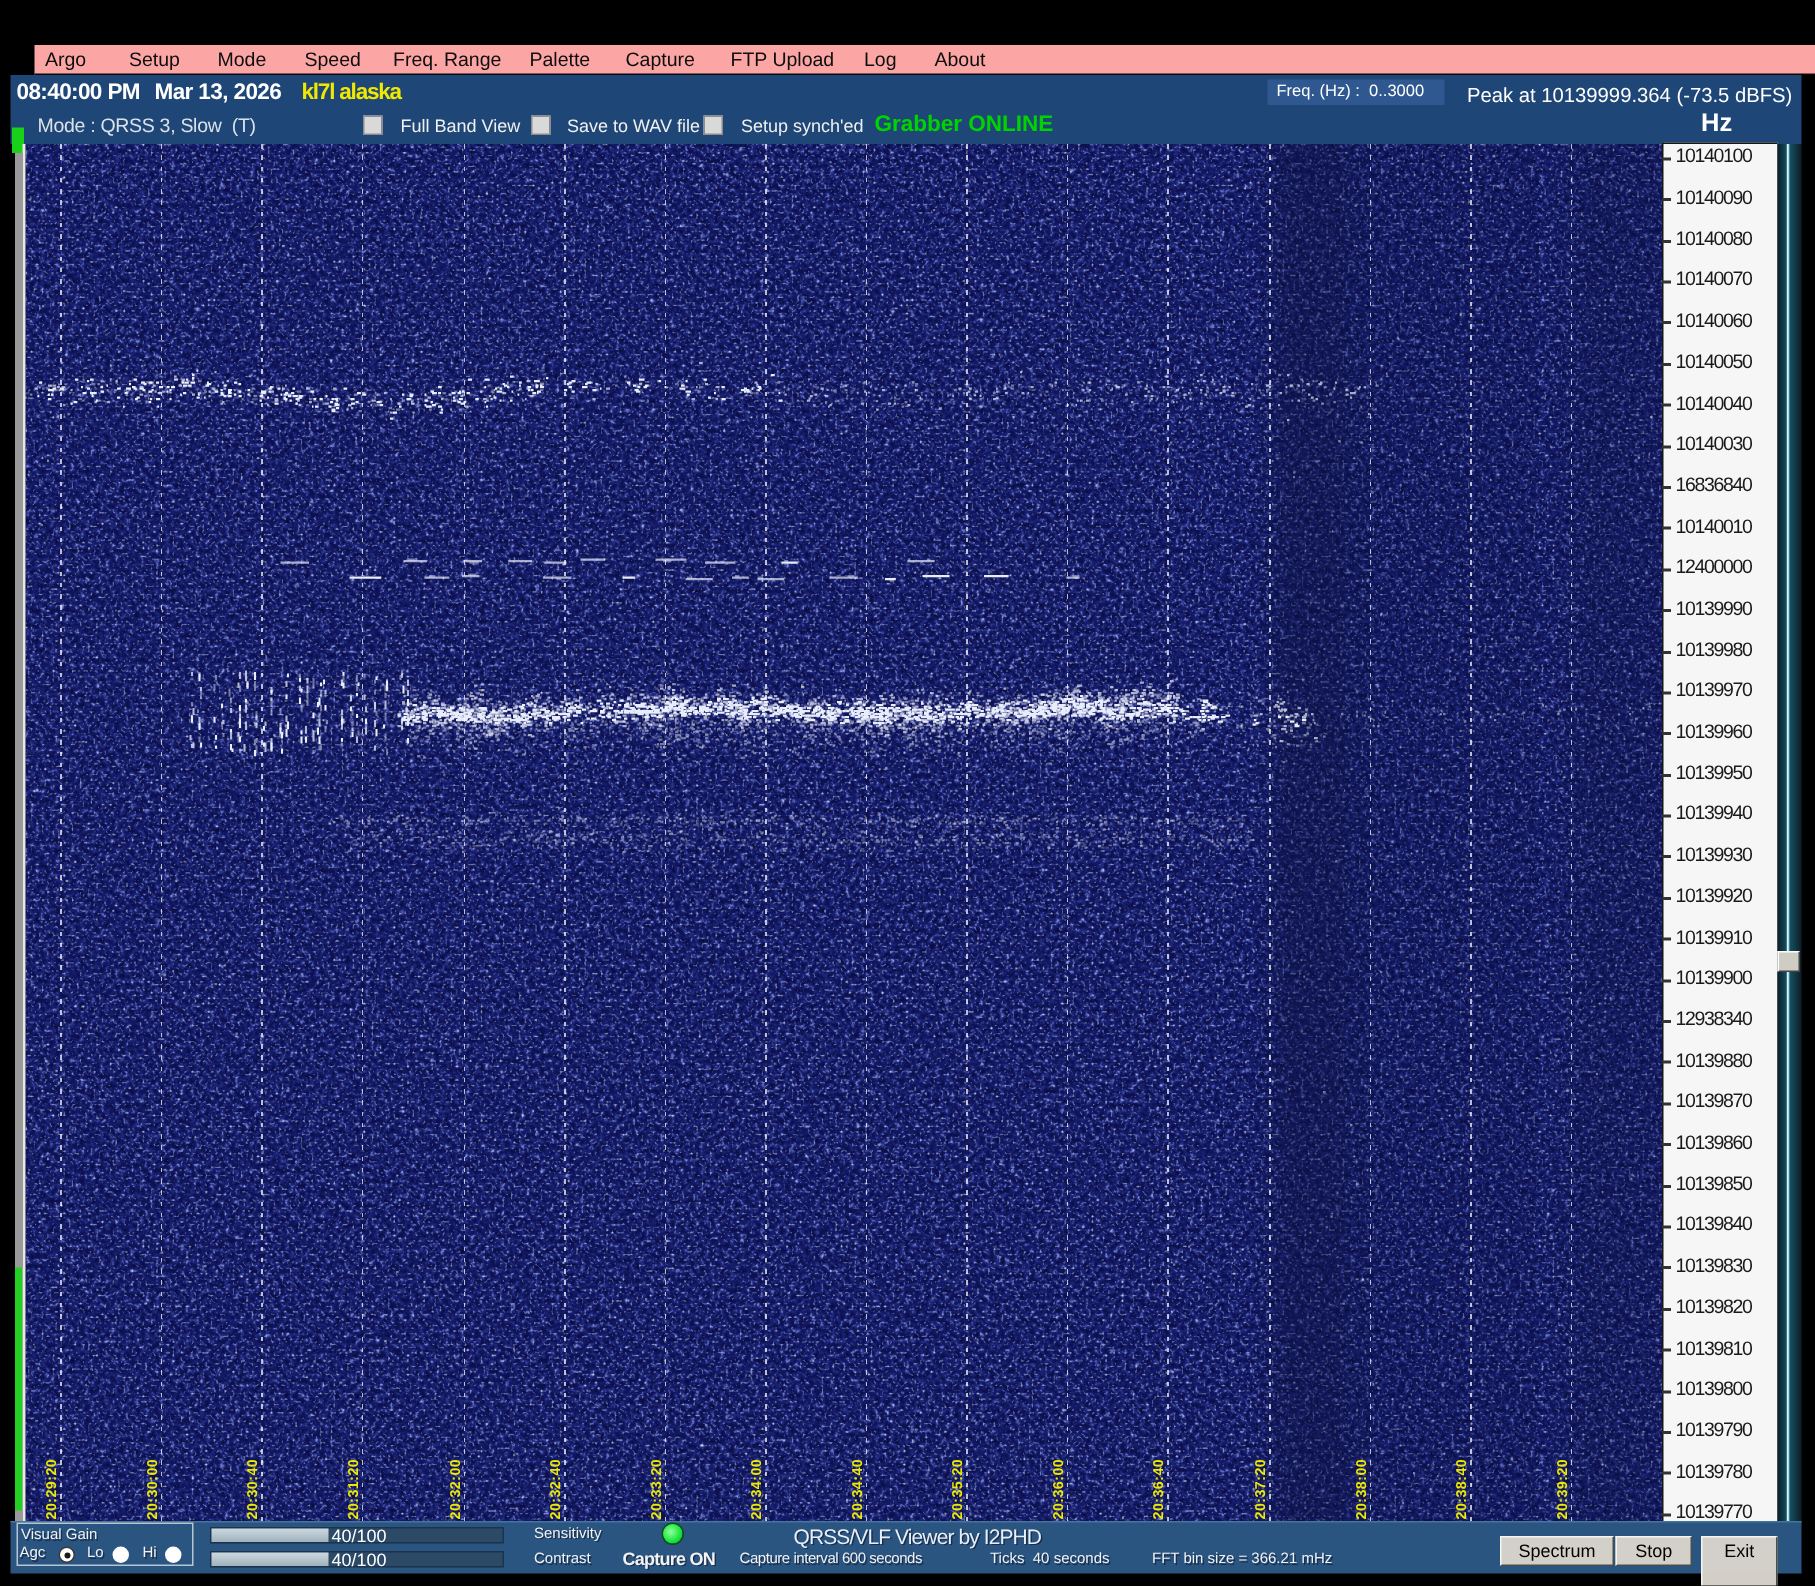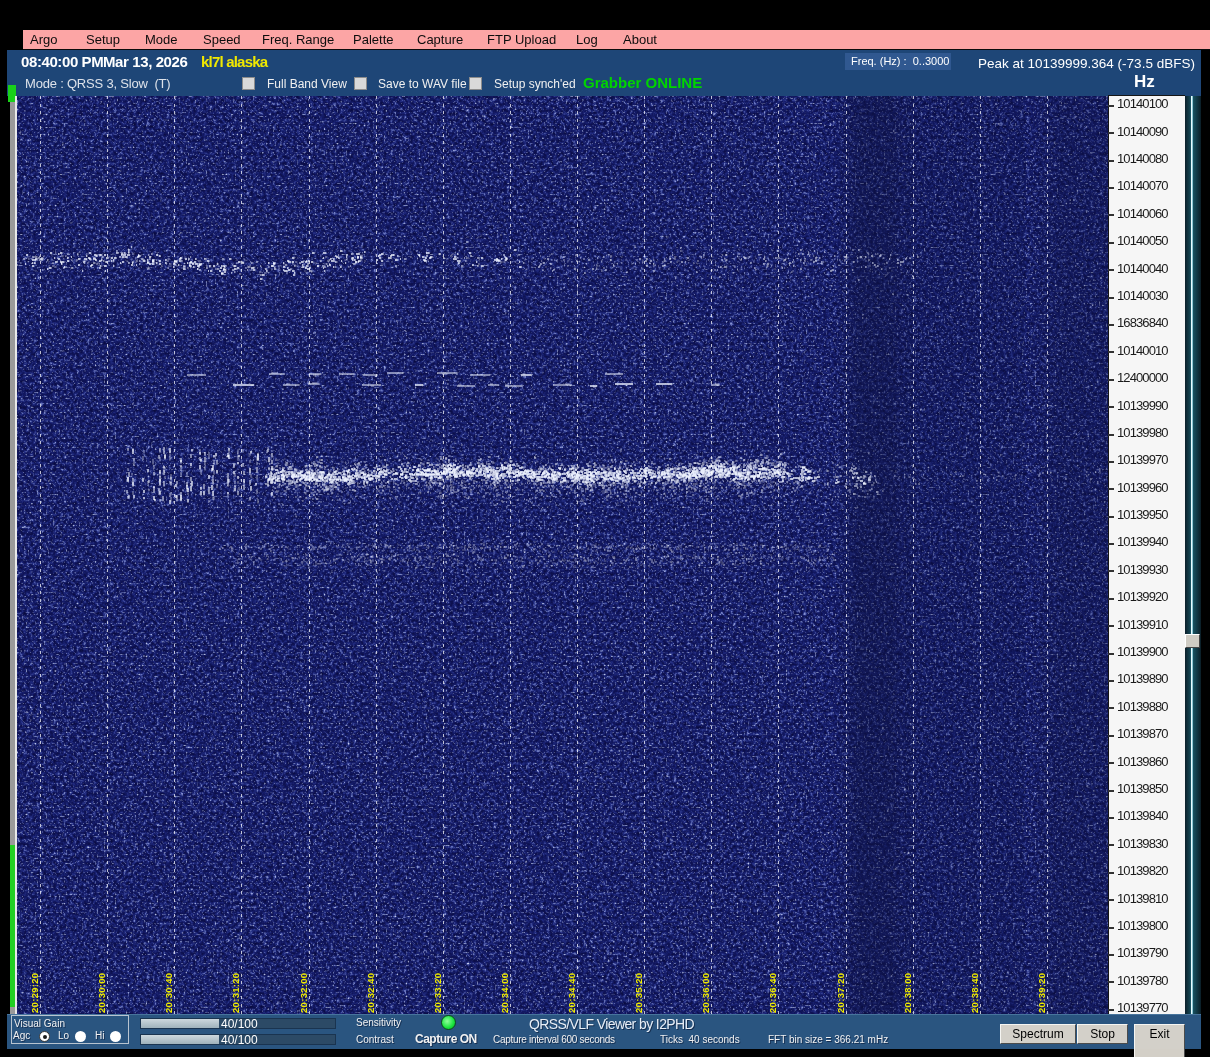--- a/index.html
+++ b/index.html
@@ -29,24 +29,24 @@
 <span class="mi" style="left:122px">Mode</span>
 <span class="mi" style="left:180px">Speed</span>
 <span class="mi" style="left:239px">Freq. Range</span>
 <span class="mi" style="left:330px">Palette</span>
 <span class="mi" style="left:394px">Capture</span>
 <span class="mi" style="left:464px">FTP Upload</span>
 <span class="mi" style="left:553px">Log</span>
 <span class="mi" style="left:600px">About</span>
 </div>
 <div id="hdr" class="abs">
-<span class="h1" style="left:14px">08:40:00 PM</span>
+<span class="h1" style="left:4px">08:40:00 PM</span>
 <span class="h1" style="left:96px">Mar 13, 2026</span>
 <span class="h1" style="left:194px;color:#f0e800;letter-spacing:-0.8px">kl7l alaska</span>
-<span class="abs" style="left:838px;top:3px;font-size:11px;color:#fff;background:rgba(70,110,175,0.45);padding:2px 2px 3px 6px">Freq. (Hz) :&nbsp;&nbsp;0..3000</span>
+<span class="abs" style="left:838px;top:3px;font-size:11px;color:#fff;background:rgba(70,110,175,0.45);padding:2px 14px 3px 6px">Freq. (Hz) :&nbsp;&nbsp;0..3000</span>
 <span class="abs" style="left:971px;top:6px;font-size:13.5px;color:#fff">Peak at 10139999.364 (-73.5 dBFS)</span>
 <span class="abs" style="left:18px;top:26px;font-size:13px;color:#dde2ea;letter-spacing:-0.2px">Mode : QRSS 3, Slow&nbsp;&nbsp;(T)</span>
 <div class="cb" style="left:235px"></div>
 <span class="abs" style="left:260px;top:27px;font-size:12px;color:#f0f0f0">Full Band View</span>
 <div class="cb" style="left:347px"></div>
 <span class="abs" style="left:371px;top:27px;font-size:12px;color:#f0f0f0">Save to WAV file</span>
 <div class="cb" style="left:462px"></div>
 <span class="abs" style="left:487px;top:27px;font-size:12px;color:#f0f0f0">Setup synch'ed</span>
 <span class="abs" style="left:576px;top:24px;font-size:15px;font-weight:bold;color:#00d400">Grabber ONLINE</span>
 <span class="abs" style="left:1127px;top:22px;font-size:17px;font-weight:bold;color:#fff">Hz</span>
@@ -169,21 +169,21 @@
 <div class="flab" style="top:534.4px">10139940</div>
 <div class="ftick" style="top:570.4px"></div>
 <div class="flab" style="top:561.8px">10139930</div>
 <div class="ftick" style="top:597.8px"></div>
 <div class="flab" style="top:589.2px">10139920</div>
 <div class="ftick" style="top:625.2px"></div>
 <div class="flab" style="top:616.6px">10139910</div>
 <div class="ftick" style="top:652.6px"></div>
 <div class="flab" style="top:644.0px">10139900</div>
 <div class="ftick" style="top:680.0px"></div>
-<div class="flab" style="top:671.4px">10139890</div>
+<div class="flab" style="top:671.4px">12938340</div>
 <div class="ftick" style="top:707.4px"></div>
 <div class="flab" style="top:698.8px">10139880</div>
 <div class="ftick" style="top:734.8px"></div>
 <div class="flab" style="top:726.2px">10139870</div>
 <div class="ftick" style="top:762.2px"></div>
 <div class="flab" style="top:753.6px">10139860</div>
 <div class="ftick" style="top:789.6px"></div>
 <div class="flab" style="top:781.0px">10139850</div>
 <div class="ftick" style="top:816.9px"></div>
 <div class="flab" style="top:808.3px">10139840</div>

